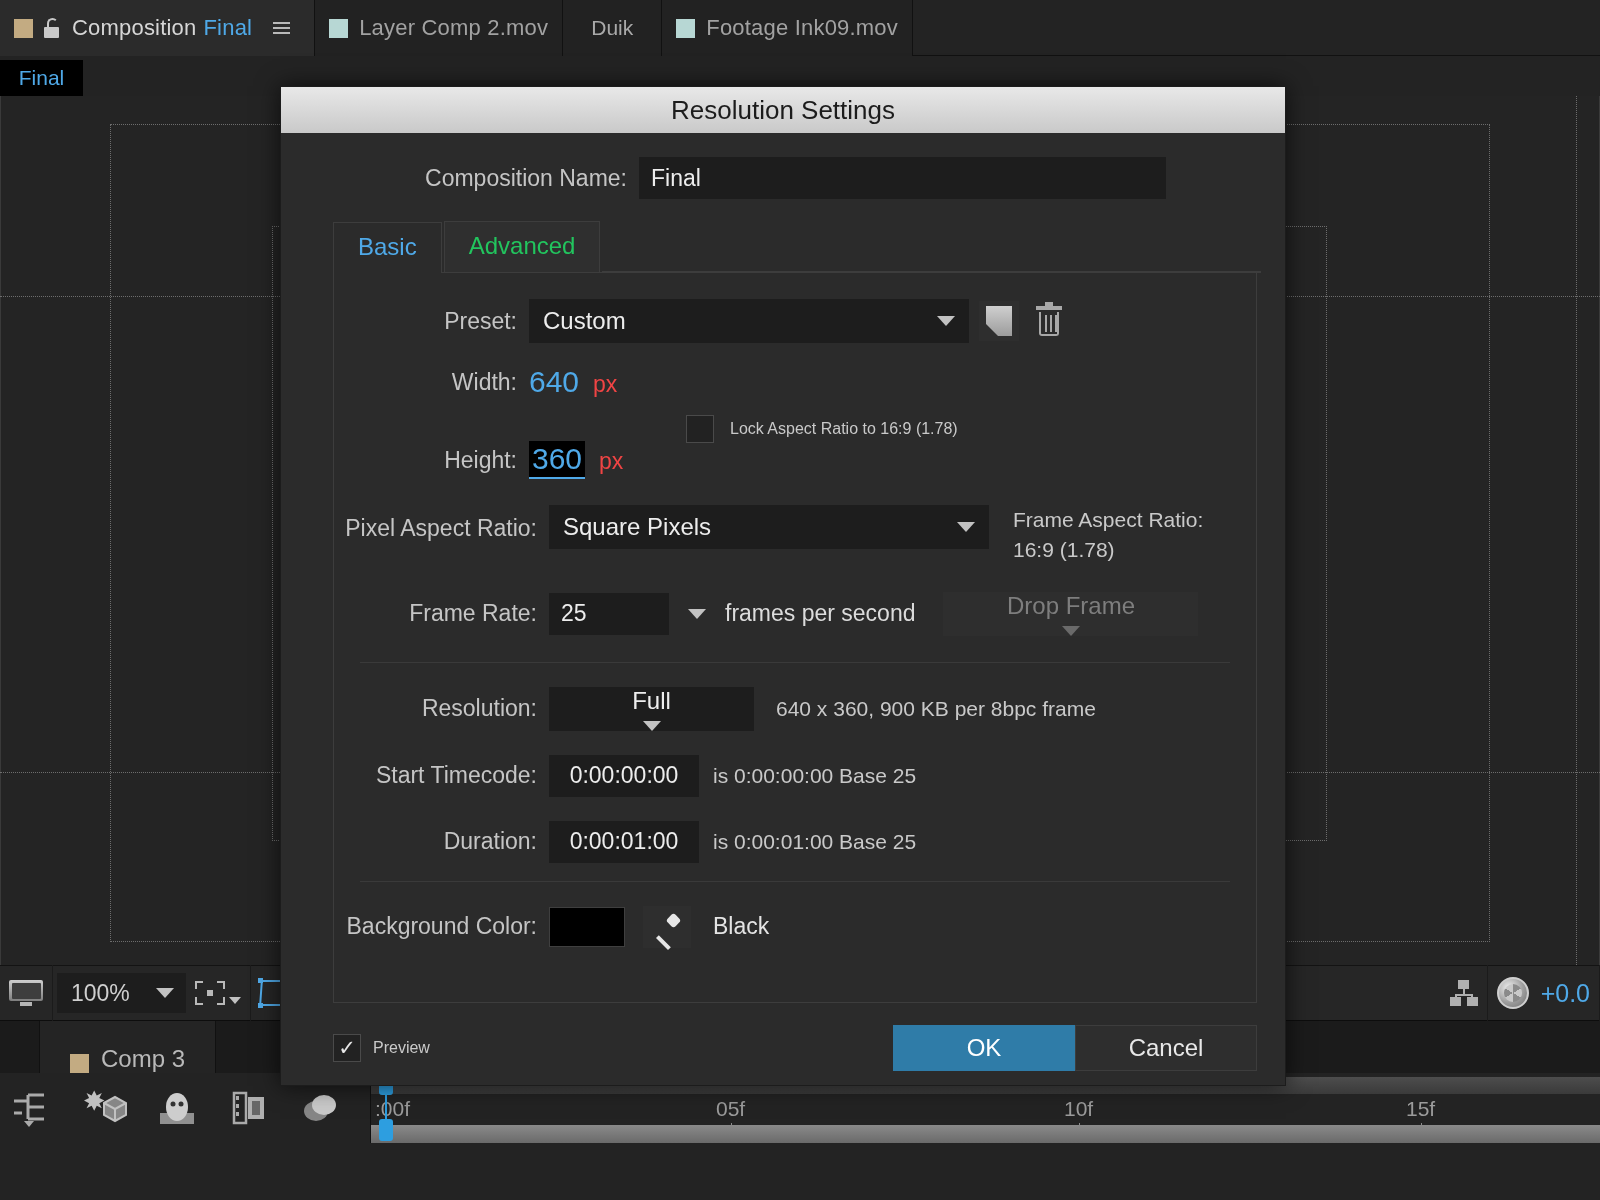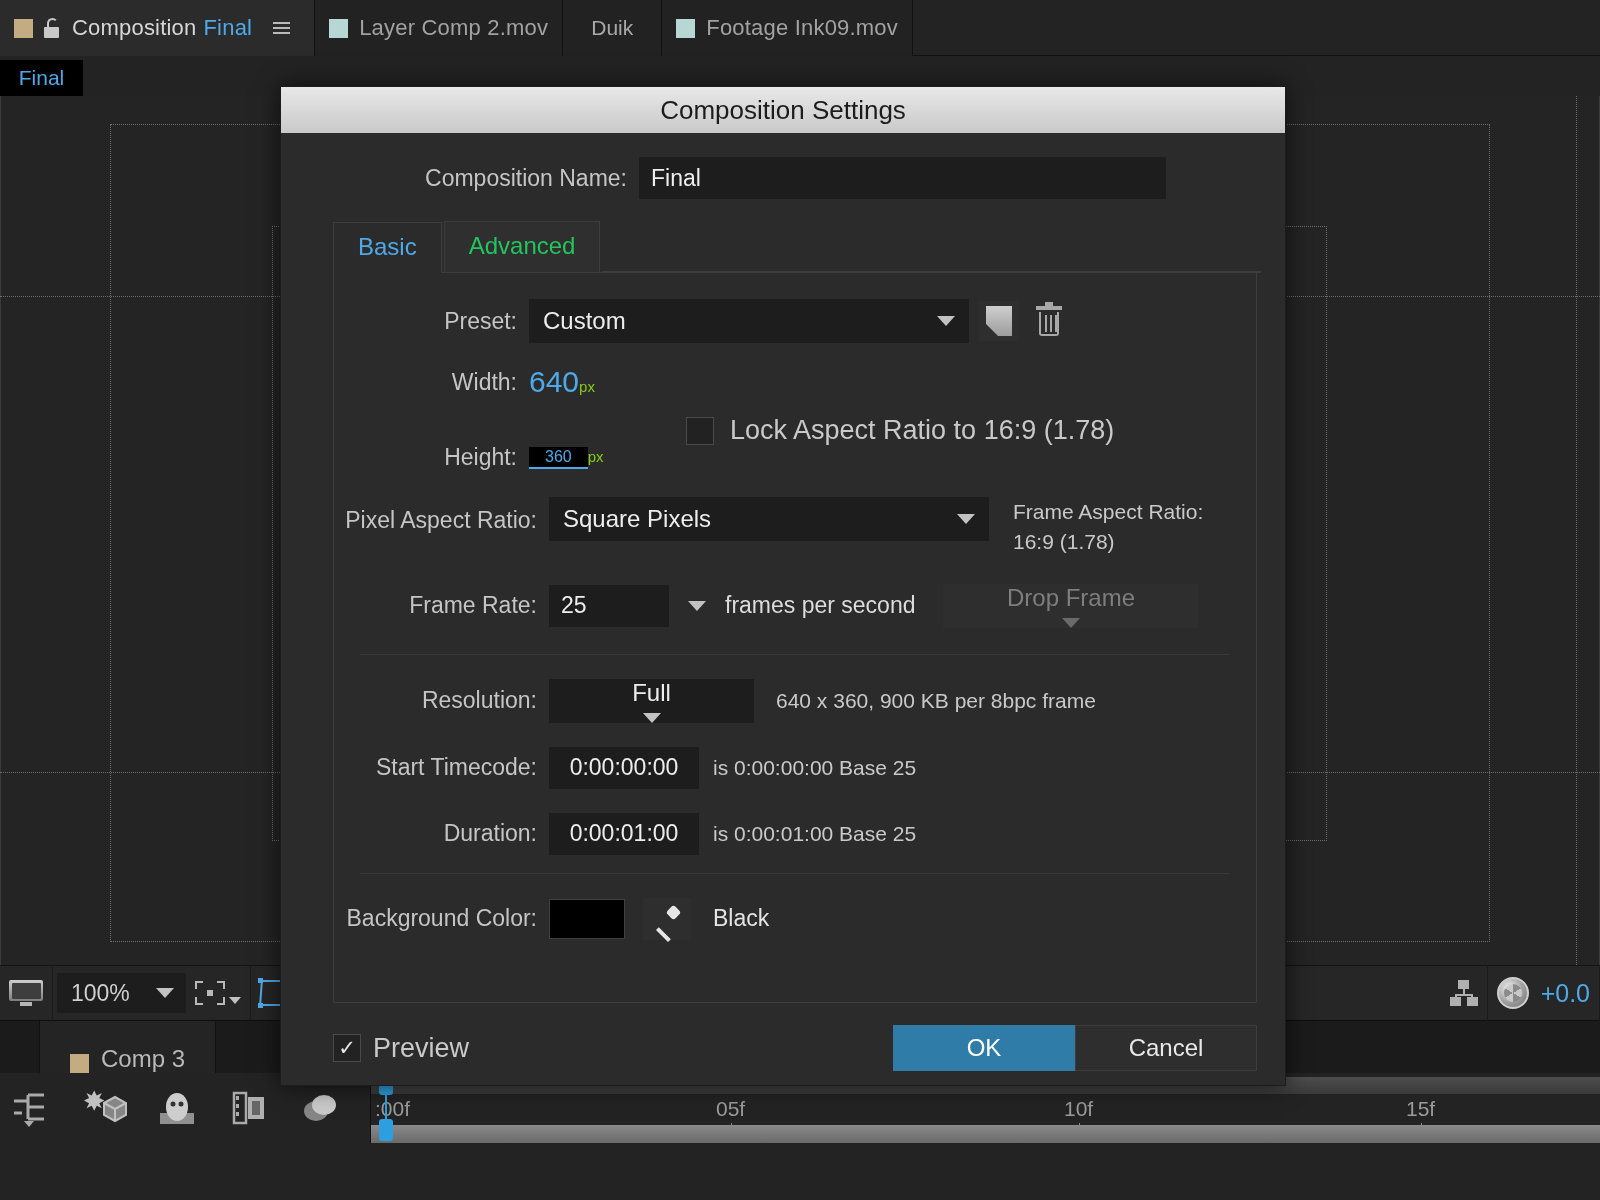--- a/index.html
+++ b/index.html
@@ -239,31 +239,31 @@
     clip-path:polygon(0 0,0 100%,100% 100%);
   }
   .trash-ico{width:26px;height:30px;position:relative;}
   .trash-ico .lid{position:absolute;top:0;left:0;width:26px;height:4px;background:#a8a8a8;}
   .trash-ico .hdl{position:absolute;top:-4px;left:9px;width:8px;height:4px;background:#a8a8a8;}
   .trash-ico .can{position:absolute;top:6px;left:3px;width:20px;height:24px;
                   border:2px solid #a8a8a8;border-top:none;border-radius:0 0 3px 3px;}
   .trash-ico .bar{position:absolute;top:9px;width:2px;height:17px;background:#a8a8a8;}
 
   .num-accent{color:#4fa9e8;font-size:30px;}
-  .unit{color:#84cc16;font-size:15px;margin-left:0;}
+  .unit{color:#ef4444;font-size:23px;margin-left:14px;}
   .num-sel{
-    background:#000;color:#4fa9e8;font-size:16px;padding:1px 16px;
+    background:#000;color:#4fa9e8;font-size:30px;padding:1px 3px;
     border-bottom:2px solid #4fa9e8;
   }
   .checkbox{
     width:28px;height:28px;background:#222;border:1px solid #4a4a4a;
     display:flex;align-items:center;justify-content:center;
     color:#e8e8e8;font-size:21px;flex:none;
   }
-  .chk-label{color:#c9c9c9;font-size:27px;margin-left:16px;}
+  .chk-label{color:#c9c9c9;font-size:16px;margin-left:16px;}
   .side-note{color:#c9c9c9;font-size:21px;line-height:1.45;margin-left:24px;}
   .inline-note{color:#c9c9c9;font-size:21px;margin-left:14px;}
   .divider{height:1px;background:#3a3a3a;margin:6px 26px 24px 26px;}
 
   .swatch{width:76px;height:40px;background:#000;border:1px solid #3f3f3f;}
   .eyedrop{
     width:48px;height:42px;background:#2e2e2e;margin-left:18px;
     display:flex;align-items:center;justify-content:center;position:relative;
   }
   .eyedrop .pipe{
@@ -473,21 +473,21 @@
     <div class="playhead">
       <div class="cap"></div>
         <div class="stem"></div>
         <div class="cap2"></div>
     </div>
   </div>
 
 
   <div class="dialog">
     <div class="dlg-title">
-      <span>Composition Settings</span>
+      <span>Resolution Settings</span>
     </div>
 
     <div class="dlg-body">
 
       <div class="row name-row">
         <div class="lbl-r" style="width:322px;">Composition Name:</div>
         <div class="field name-field">
           <span>Final</span>
         </div>
       </div>

